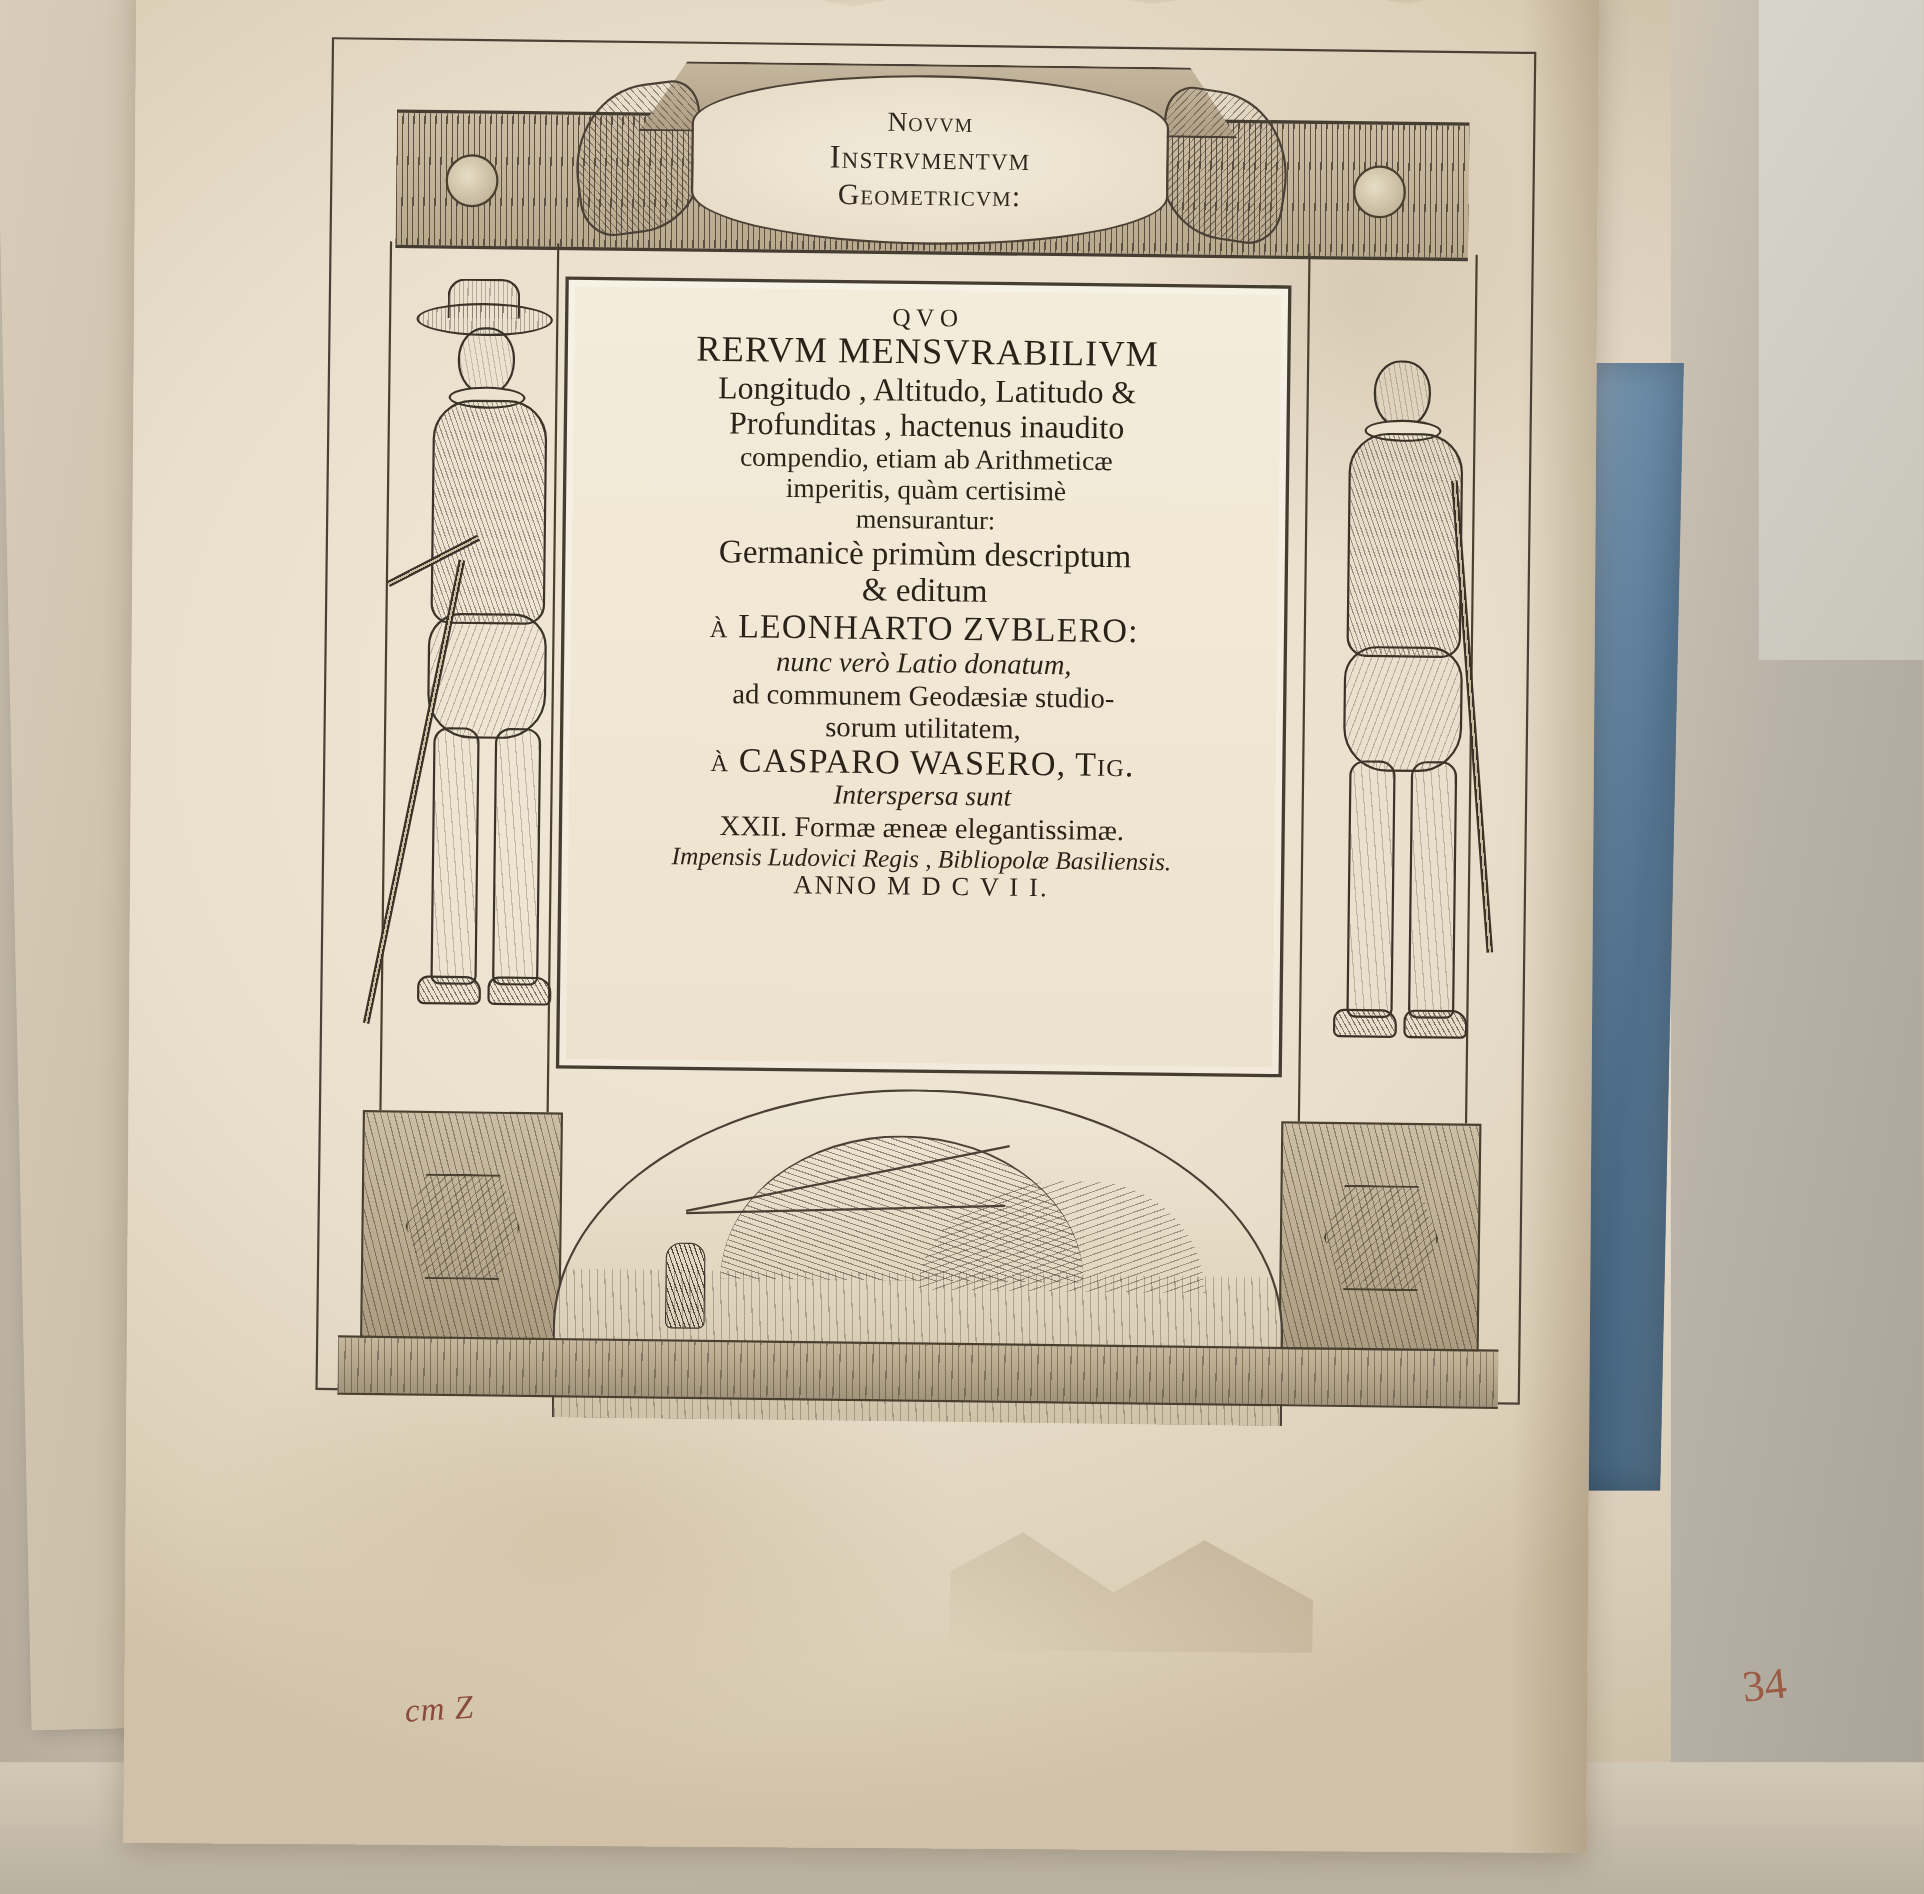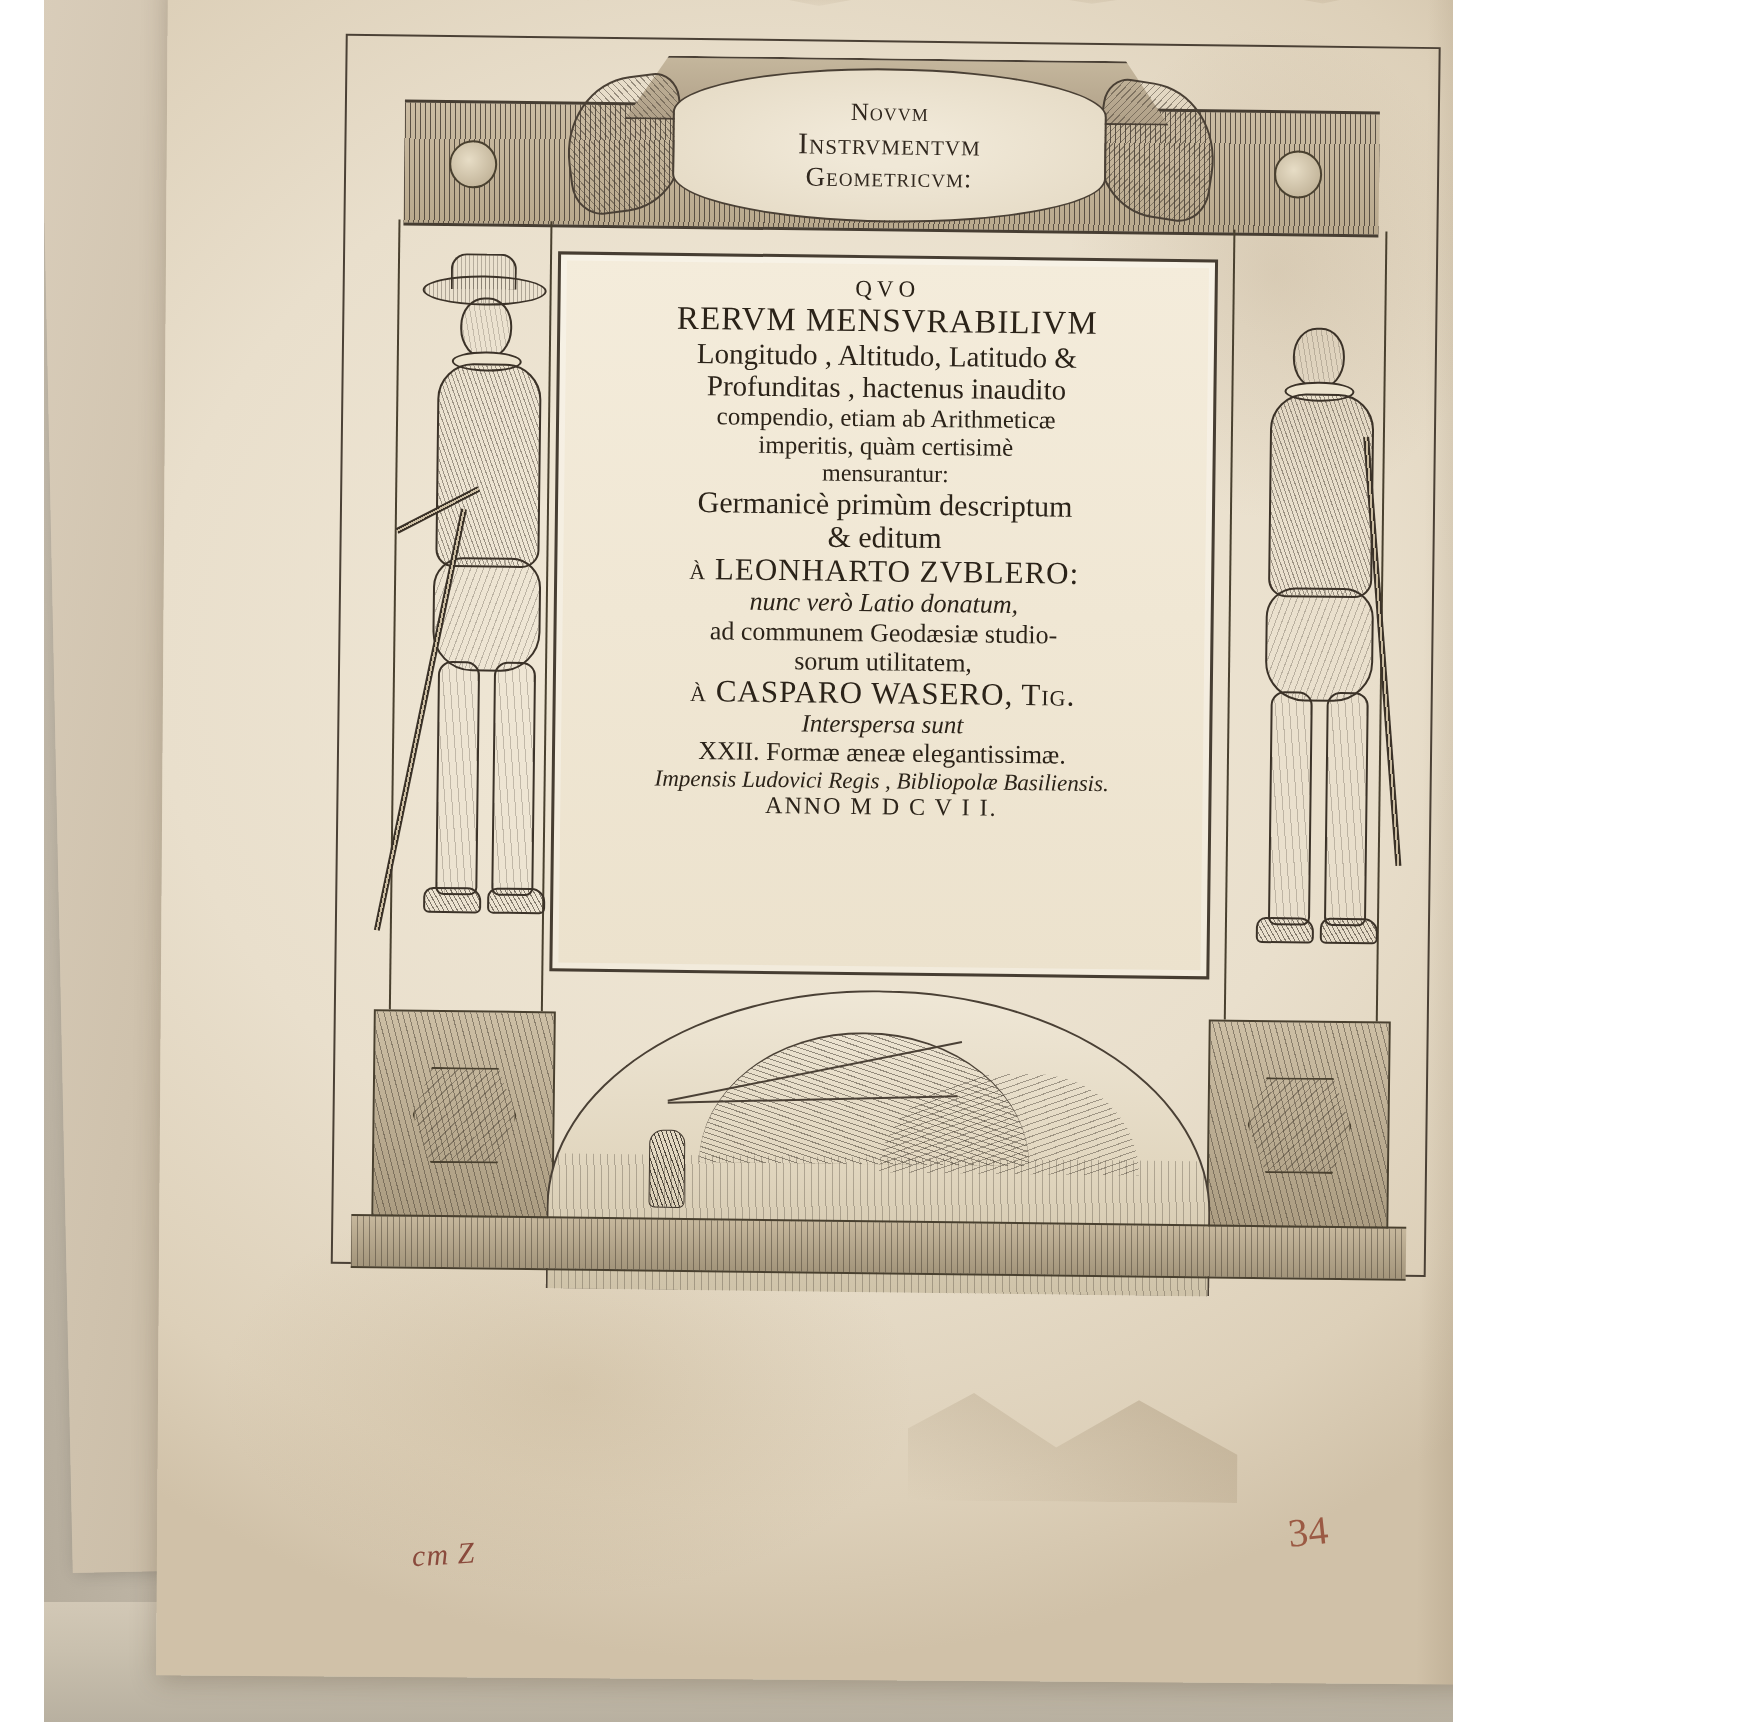--- a/index.html
+++ b/index.html
@@ -10,27 +10,26 @@
   body {
     width: 1749px;
     height: 1722px;
     overflow: hidden;
     font-family: "Liberation Serif", serif;
   }
 
   #photo {
     position: absolute;
     inset: 0;
-    width: 1409px;
+    width: 1749px;
     height: 1722px;
     background:
       radial-gradient(ellipse 1200px 900px at 60% 45%, #efe7d7 0%, #e7dccb 45%, #d9cdb8 80%, #cdbfa7 100%),
       #d5c8b2;
     overflow: hidden;
-    margin-left: 44px;
   }
 
   
   .bg-right {
     position: absolute;
     right: 0; top: 0;
     width: 230px; height: 1722px;
     background: linear-gradient(100deg, #cfc6b7 0%, #b9b2a6 40%, #a9a296 100%);
   }
   .bg-right-white {

